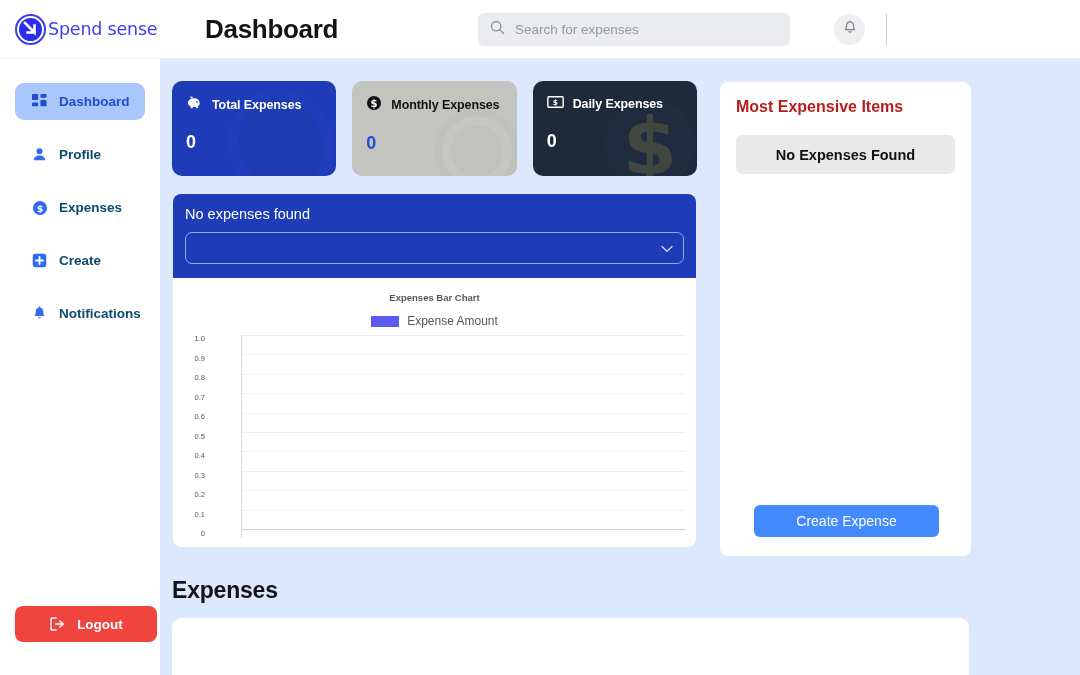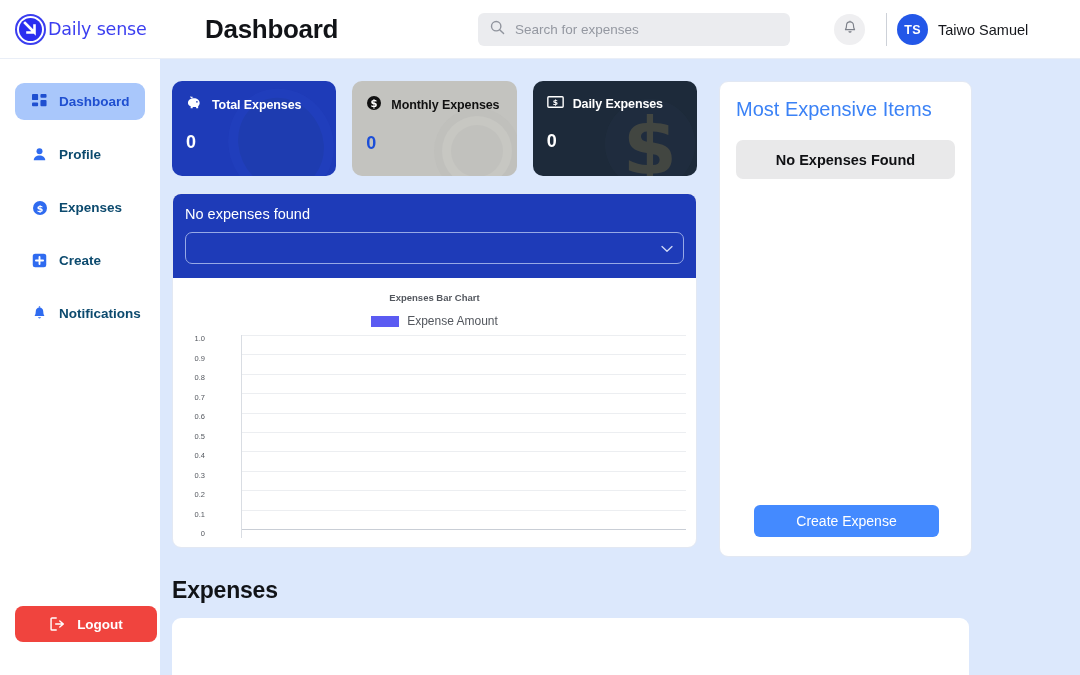--- a/index.html
+++ b/index.html
@@ -133,21 +133,21 @@
   .y-axis { width: 26px; display: flex; flex-direction: column; justify-content: space-between; align-items: flex-end; padding-right: 4px; }
   .y-tick { font-size: 7.5px; color: #53575e; line-height: 1; height: 8px; display: flex; align-items: center; }
   .plot-area { flex: 1; border-left: 1px solid #d9dde3; position: relative; height: 203px; }
   .grid-line { position: absolute; left: 0; right: 0; height: 1px; background: #eceef1; }
 
   
   .side-panel {
     background: #ffffff; border-radius: 9px; border: 1px solid #e2e8f3;
     height: 476px; padding: 16px 16px; position: relative;
   }
-  .side-title { font-size: 20px; color: #3b82f6; font-weight: 400; }
+  .side-title { font-size: 16px; color: #b91c1c; font-weight: 700; }
   .empty-box {
     margin-top: 19px; background: #e9e9ea; border-radius: 7px; height: 39px;
     display: flex; align-items: center; justify-content: center;
     font-size: 14.5px; font-weight: bold; color: #101114;
   }
   .create-btn {
     position: absolute; left: 34px; bottom: 19px; width: 185px; height: 32px;
     background: #448aff; border-radius: 6px; color: #ffffff;
     display: flex; align-items: center; justify-content: center;
     font-size: 14px; cursor: pointer;
@@ -168,21 +168,21 @@
 
   <div class="topbar">
     <div class="brand">
       <span class="logo-mark">
         <svg width="33" height="33" viewBox="0 0 33 33">
           <circle cx="16.5" cy="16.5" r="14.5" fill="#ffffff" stroke="#3b3ef0" stroke-width="2"></circle>
           <circle cx="16.5" cy="16.5" r="11.5" fill="#2b2ef0"></circle>
           <path d="M11 10 L20.5 19.5 L20.5 12.5 M20.5 19.5 L13.5 19.5" stroke="#ffffff" stroke-width="2.6" fill="none" stroke-linecap="square"></path>
         </svg>
       </span>
-      <span class="brand-text">Daily sense</span>
+      <span class="brand-text">Spend sense</span>
     </div>
 
     <div class="page-title">Dashboard</div>
 
     <div class="search-wrap">
       <span>
         <svg width="15" height="15" viewBox="0 0 16 16">
           <circle cx="6.6" cy="6.6" r="5" fill="none" stroke="#90949d" stroke-width="1.5"></circle>
           <line x1="10.3" y1="10.3" x2="14.5" y2="14.5" stroke="#90949d" stroke-width="1.5" stroke-linecap="round"></line>
         </svg>
@@ -195,24 +195,20 @@
         <svg width="14" height="15" viewBox="0 0 16 17">
           <path d="M8 2c-2.4 0-4 1.8-4 4.2 0 3.4-1.2 4.1-1.2 4.8h10.4c0-.7-1.2-1.4-1.2-4.8C12 3.8 10.4 2 8 2z" fill="none" stroke="#7d818a" stroke-width="1.3" stroke-linejoin="round"></path>
           <path d="M6.6 12.8a1.5 1.5 0 0 0 2.8 0" fill="none" stroke="#7d818a" stroke-width="1.3"></path>
           <line x1="8" y1="0.8" x2="8" y2="2" stroke="#7d818a" stroke-width="1.3"></line>
         </svg>
       </span>
     </div>
 
     <div class="divider-v"></div>
 
-    <div class="user-area">
-      <div class="avatar">TS</div>
-      <div class="user-name">Taiwo Samuel</div>
-    </div>
   </div>
 
   <div class="body-row">
 
     <div class="sidebar">
 
       <div class="nav-item active">
         <span class="nav-icon">
           <svg width="15" height="15" viewBox="0 0 16 16">
             <rect x="0" y="0" width="6.5" height="6.5" rx="1" fill="#1f4fd0"></rect>

